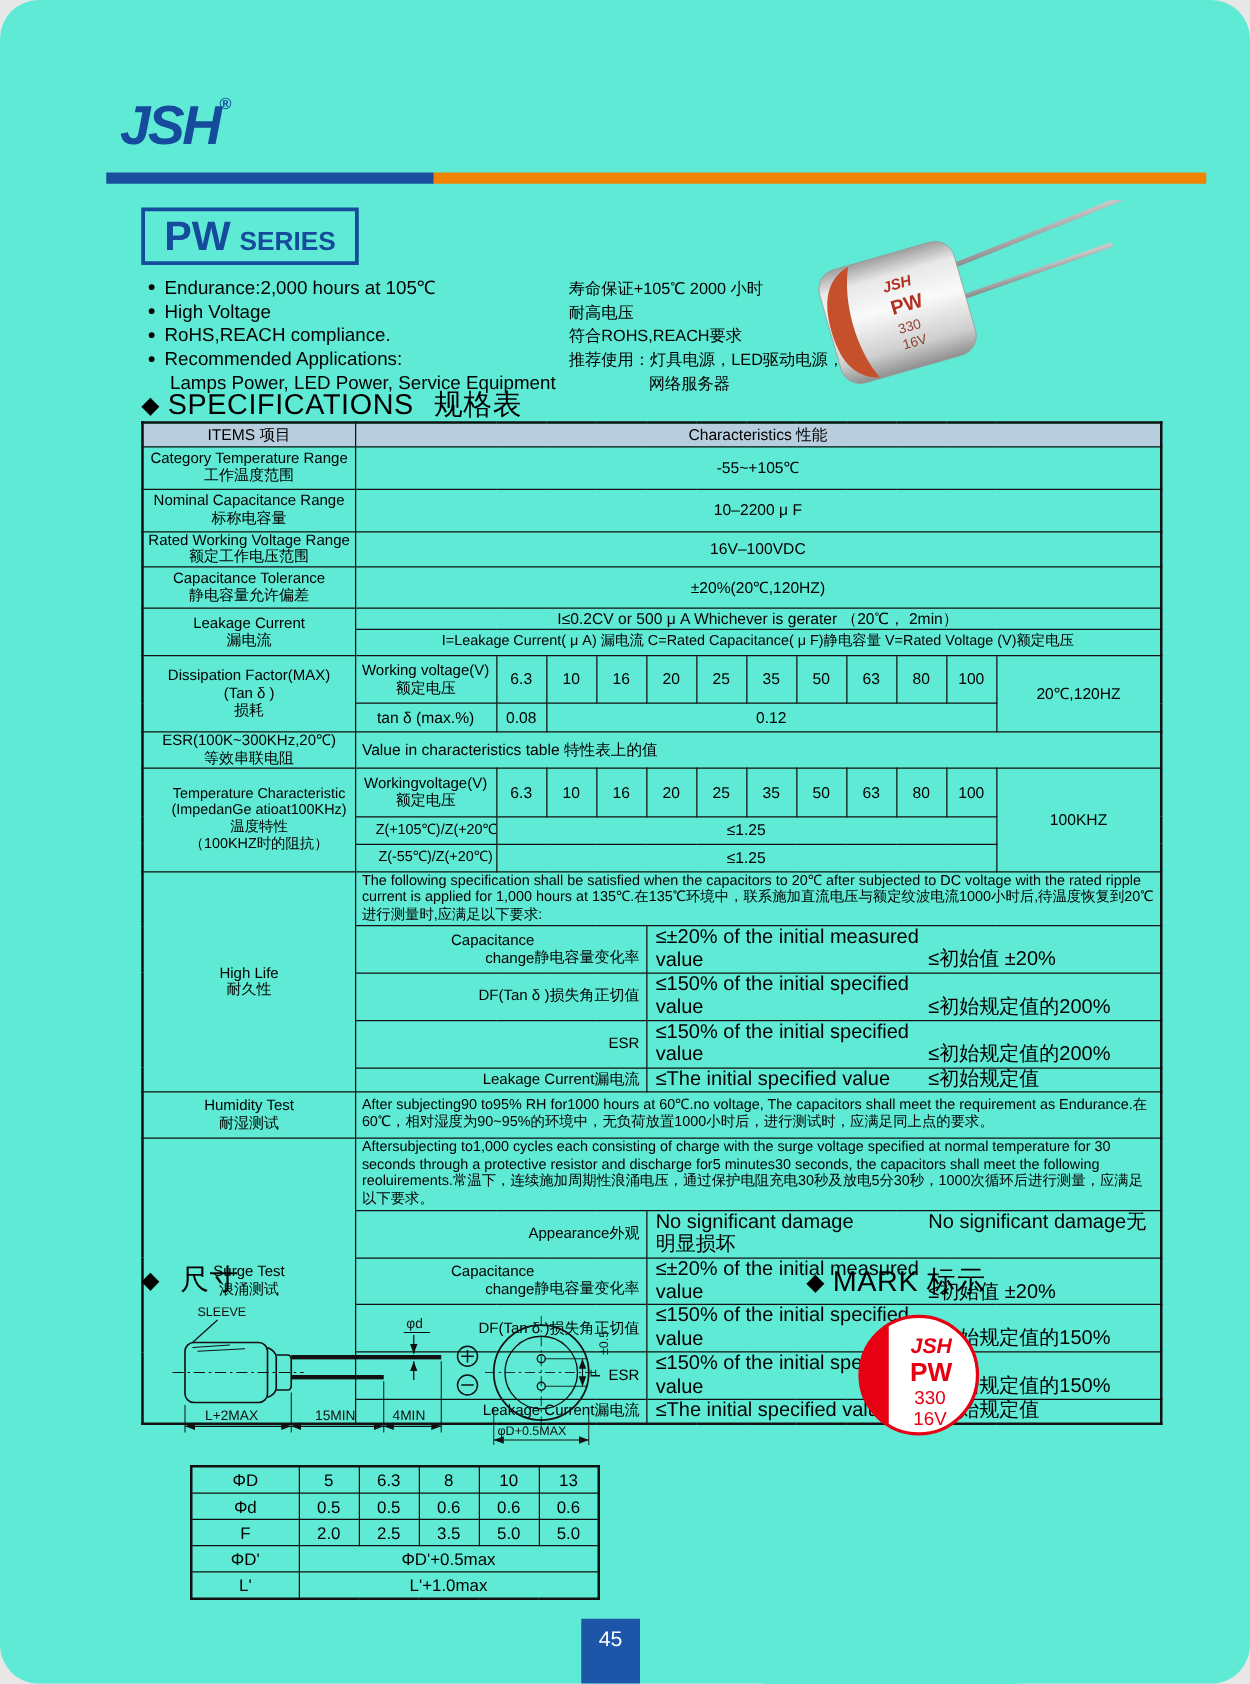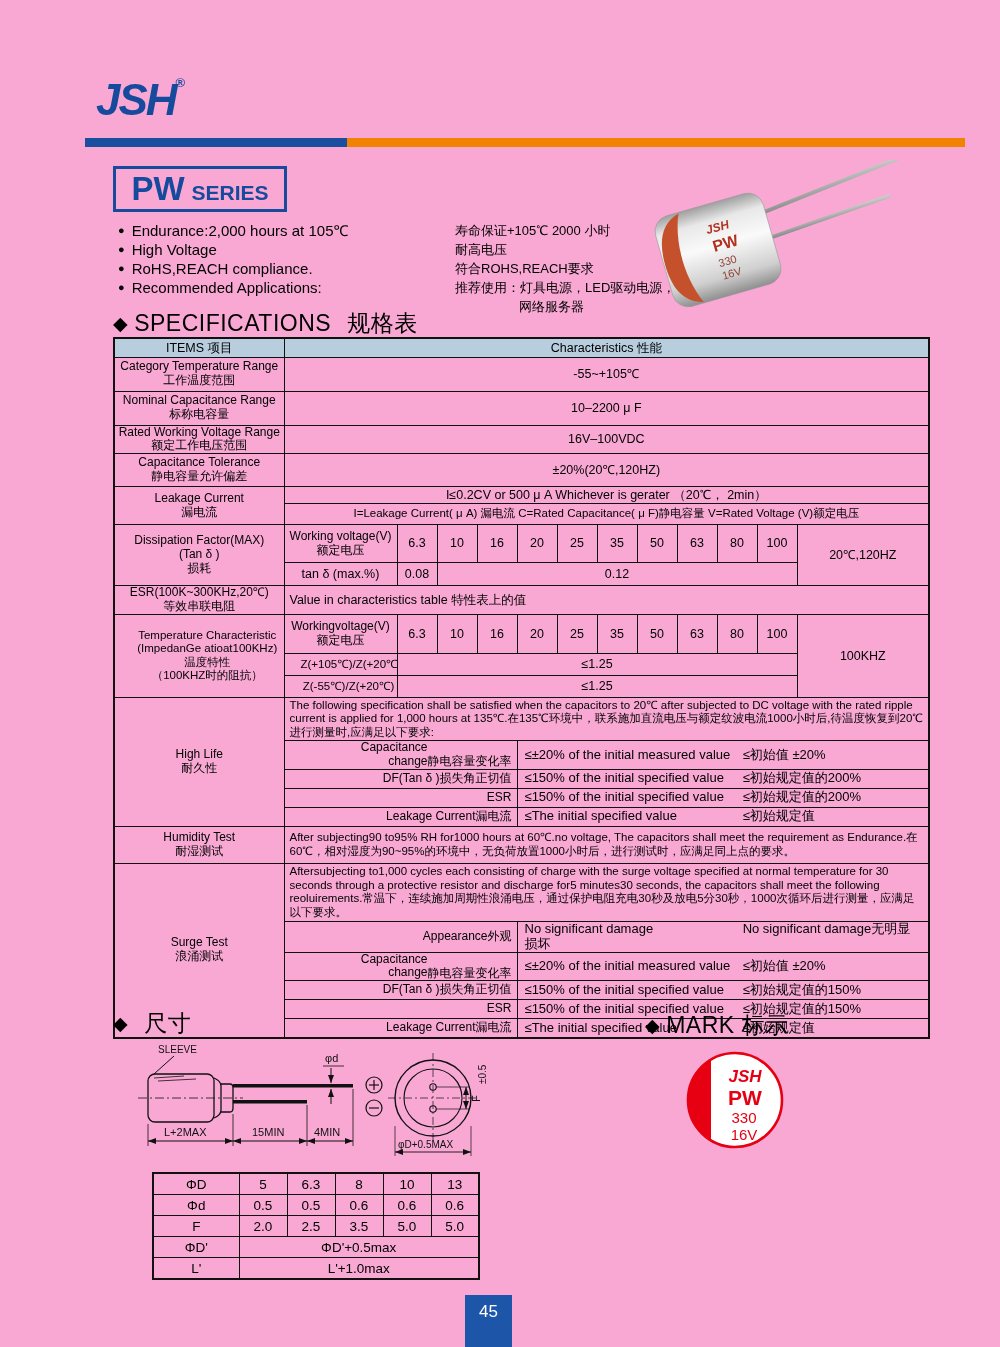--- a/index.html
+++ b/index.html
@@ -1,17 +1,17 @@
 <!DOCTYPE html>
 <html><head>
 <meta charset="utf-8">
 <style>
   html,body{margin:0;padding:0;background:#e8e8e8;}
-  .page{position:relative;width:1000px;height:1347px;background:#f9a8d4;margin:0 auto;
-        font-family:"Liberation Sans",sans-serif;color:#000;overflow:hidden;}
+  .page{position:relative;width:1000px;height:1347px;background:#5eead4;margin:0 auto;
+        font-family:"Liberation Sans",sans-serif;color:#000;overflow:hidden;border-radius:31px;}
 
   
   .logo{position:absolute;left:96px;top:76px;font-size:44px;font-weight:bold;font-style:italic;
         color:#164a9c;letter-spacing:-2px;line-height:1;}
   .logo sup{font-size:13px;font-style:normal;vertical-align:28px;letter-spacing:0;}
   .bar{position:absolute;top:138px;height:9px;}
   .bar.blue{left:85px;width:262px;background:#1a4e9e;}
   .bar.orange{left:347px;width:618px;background:#f08300;}
 
   .series-box{position:absolute;left:113px;top:166px;width:168px;height:40px;border:3px solid #164a9c;
@@ -38,21 +38,21 @@
         table-layout:fixed;border:2px solid #111;}
   table.spec td{border:1px solid #111;text-align:center;vertical-align:middle;
         font-size:12.5px;padding:0;line-height:1.15;overflow:hidden;}
   table.spec td.hdr{background:#b8cede;font-size:12.5px;}
   table.spec td.lbl{font-size:12px;}
   table.spec td.lbl-sm{font-size:11.5px;padding-left:16px;}
   table.spec td.left{text-align:left;padding:1px 5px;}
   table.spec td.small{font-size:11.5px;line-height:13.5px;margin-left:16px;}
   table.spec td.sub{text-align:right;padding:0 5px;font-size:12px;}
   table.spec td.sub .sp-en{display:inline-block;width:47%;}
-  table.spec td.val2{text-align:left;padding:0 7px;font-size:13px;}
+  table.spec td.val2{text-align:left;padding:0 7px;font-size:16px;}
   table.spec td.val2 .v-en{display:inline-block;width:55%;}
 
   
   .drawing{position:absolute;left:118px;top:1038px;}
   table.dimtbl{position:absolute;left:152px;top:1172px;width:326px;border-collapse:collapse;
         table-layout:fixed;border:2px solid #111;}
   table.dimtbl td{border:1px solid #111;text-align:center;font-size:13.5px;height:20px;padding:0;}
 
   .marksvg{position:absolute;left:680px;top:1048px;}
 
@@ -82,20 +82,23 @@
         <span class="b">●</span>
         <span>High Voltage</span>
       </div>
     <div class="row">
         <span class="b">●</span>
         <span>RoHS,REACH compliance.</span>
       </div>
     <div class="row">
         <span class="b">●</span>
         <span>Recommended Applications:</span>
+      </div>
+    <div class="row indent">
+        <span>Lamps Power, LED Power, Service Equipment</span>
       </div>
   </div>
   <div class="features-zh">
     <div>寿命保证+105℃ 2000 小时</div>
     <div>耐高电压</div>
     <div>符合ROHS,REACH要求</div>
     <div>推荐使用：灯具电源，LED驱动电源，</div>
     <div class="indent">网络服务器</div>
   </div>
 

